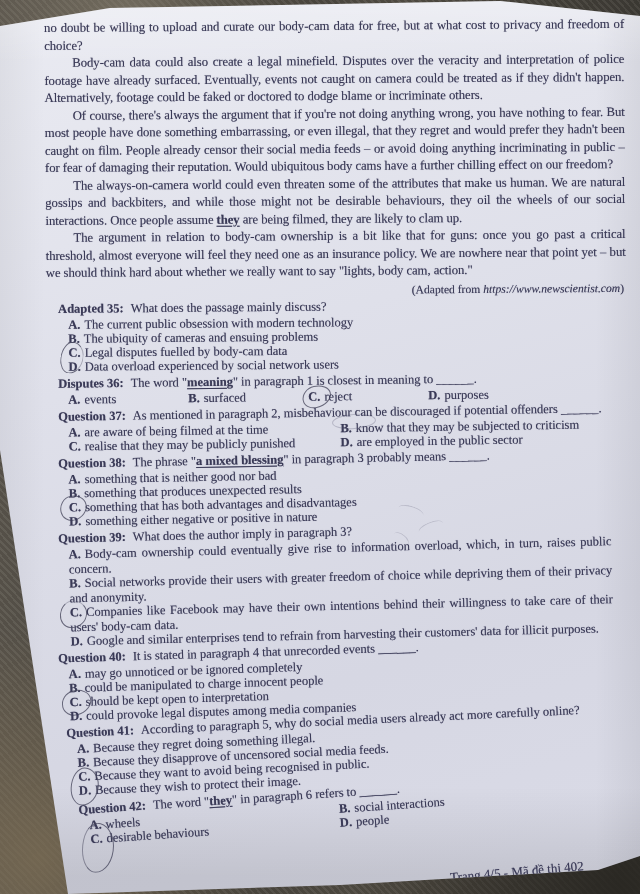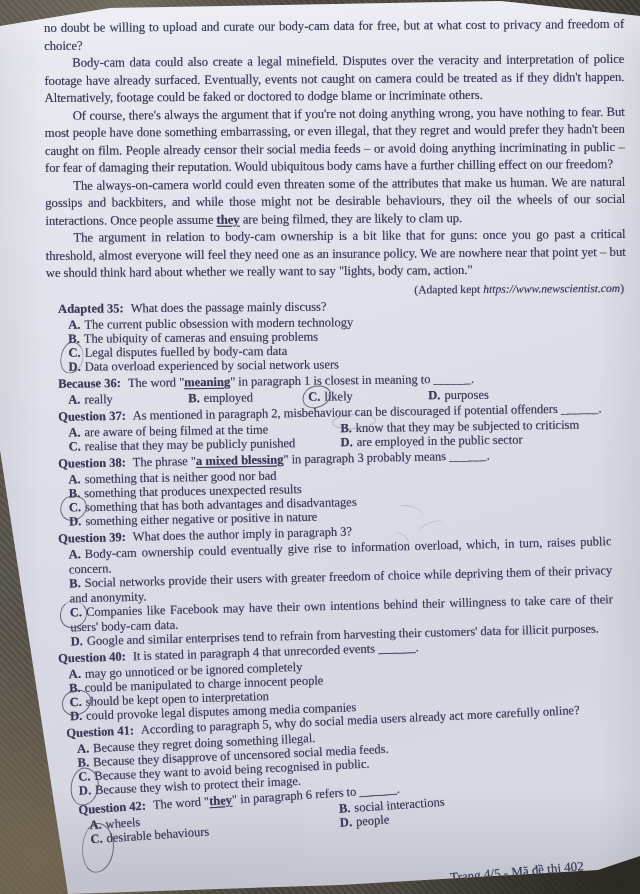--- a/index.html
+++ b/index.html
@@ -88,38 +88,38 @@
     <div class="paper-shade"></div>
     <div class="content" style="position:absolute;">
 
       <div class="passage" id="passage-block">
         <p class="first"><span>no doubt be willing to upload and curate our body-cam data for free, but at what cost to privacy and freedom of choice?</span><b class="kw"></b><span></span></p>
         <p><span>Body-cam data could also create a legal minefield. Disputes over the veracity and interpretation of police footage have already surfaced. Eventually, events not caught on camera could be treated as if they didn't happen. Alternatively, footage could be faked or doctored to dodge blame or incriminate others.</span><b class="kw"></b><span></span></p>
         <p><span>Of course, there's always the argument that if you're not doing anything wrong, you have nothing to fear. But most people have done something embarrassing, or even illegal, that they regret and would prefer they hadn't been caught on film. People already censor their social media feeds – or avoid doing anything incriminating in public – for fear of damaging their reputation. Would ubiquitous body cams have a further chilling effect on our freedom?</span><b class="kw"></b><span></span></p>
         <p><span>The always-on-camera world could even threaten some of the attributes that make us human. We are natural gossips and backbiters, and while those might not be desirable behaviours, they oil the wheels of our social interactions. Once people assume </span><b class="kw">they</b><span> are being filmed, they are likely to clam up.</span></p>
         <p><span>The argument in relation to body-cam ownership is a bit like that for guns: once you go past a critical threshold, almost everyone will feel they need one as an insurance policy. We are nowhere near that point yet – but we should think hard about whether we really want to say "lights, body cam, action."</span><b class="kw"></b><span></span></p>
       </div>
-      <div class="source-line"><span>(Adapted kept </span><i>https://www.newscientist.com</i><span>)</span></div>
+      <div class="source-line"><span>(Adapted from </span><i>https://www.newscientist.com</i><span>)</span></div>
 
       <div class="question" id="q35">
         <div class="q-head"><b class="q-label">Adapted 35:</b><span class="q-text"><span>What does the passage mainly discuss?</span><b class="kw"></b><span></span></span></div>
         <div class="opts">
           <div class="opt"><span class="letter"><b>A.</b></span><span class="otext">The current public obsession with modern technology</span></div>
           <div class="opt"><span class="letter"><b>B.</b></span><span class="otext">The ubiquity of cameras and ensuing problems</span></div>
           <div class="opt circled"><span class="letter"><span class="answer-circle"></span><b>C.</b></span><span class="otext">Legal disputes fuelled by body-cam data</span></div>
           <div class="opt"><span class="letter"><b>D.</b></span><span class="otext">Data overload experienced by social network users</span></div>
         </div>
       </div>
 
       <div class="question" id="q36">
-        <div class="q-head"><b class="q-label">Because 36:</b><span class="q-text"><span>The word "</span><b class="kw">meaning</b><span>" in paragraph 1 is closest in meaning to ______.</span></span></div>
+        <div class="q-head"><b class="q-label">Disputes 36:</b><span class="q-text"><span>The word "</span><b class="kw">meaning</b><span>" in paragraph 1 is closest in meaning to ______.</span></span></div>
         <div class="opts opts-row">
-          <div class="opt"><span class="letter"><b>A.</b></span><span class="otext">really</span></div>
-          <div class="opt"><span class="letter"><b>B.</b></span><span class="otext">employed</span></div>
-          <div class="opt circled"><span class="letter"><span class="answer-circle"></span><b>C.</b></span><span class="otext">likely</span></div>
+          <div class="opt"><span class="letter"><b>A.</b></span><span class="otext">events</span></div>
+          <div class="opt"><span class="letter"><b>B.</b></span><span class="otext">surfaced</span></div>
+          <div class="opt circled"><span class="letter"><span class="answer-circle"></span><b>C.</b></span><span class="otext">reject</span></div>
           <div class="opt"><span class="letter"><b>D.</b></span><span class="otext">purposes</span></div>
         </div>
       </div>
 
       <div class="question" id="q37">
         <div class="q-head"><b class="q-label">Question 37:</b><span class="q-text"><span>As mentioned in paragraph 2, misbehaviour can be discouraged if potential offenders ______.</span><b class="kw"></b><span></span></span></div>
         <div class="opts opts-grid2">
           <div class="opt"><span class="letter"><b>A.</b></span><span class="otext">are aware of being filmed at the time</span></div>
           <div class="opt"><span class="letter"><b>B.</b></span><span class="otext">know that they may be subjected to criticism</span></div>
           <div class="opt"><span class="letter"><b>C.</b></span><span class="otext">realise that they may be publicly punished</span></div>

